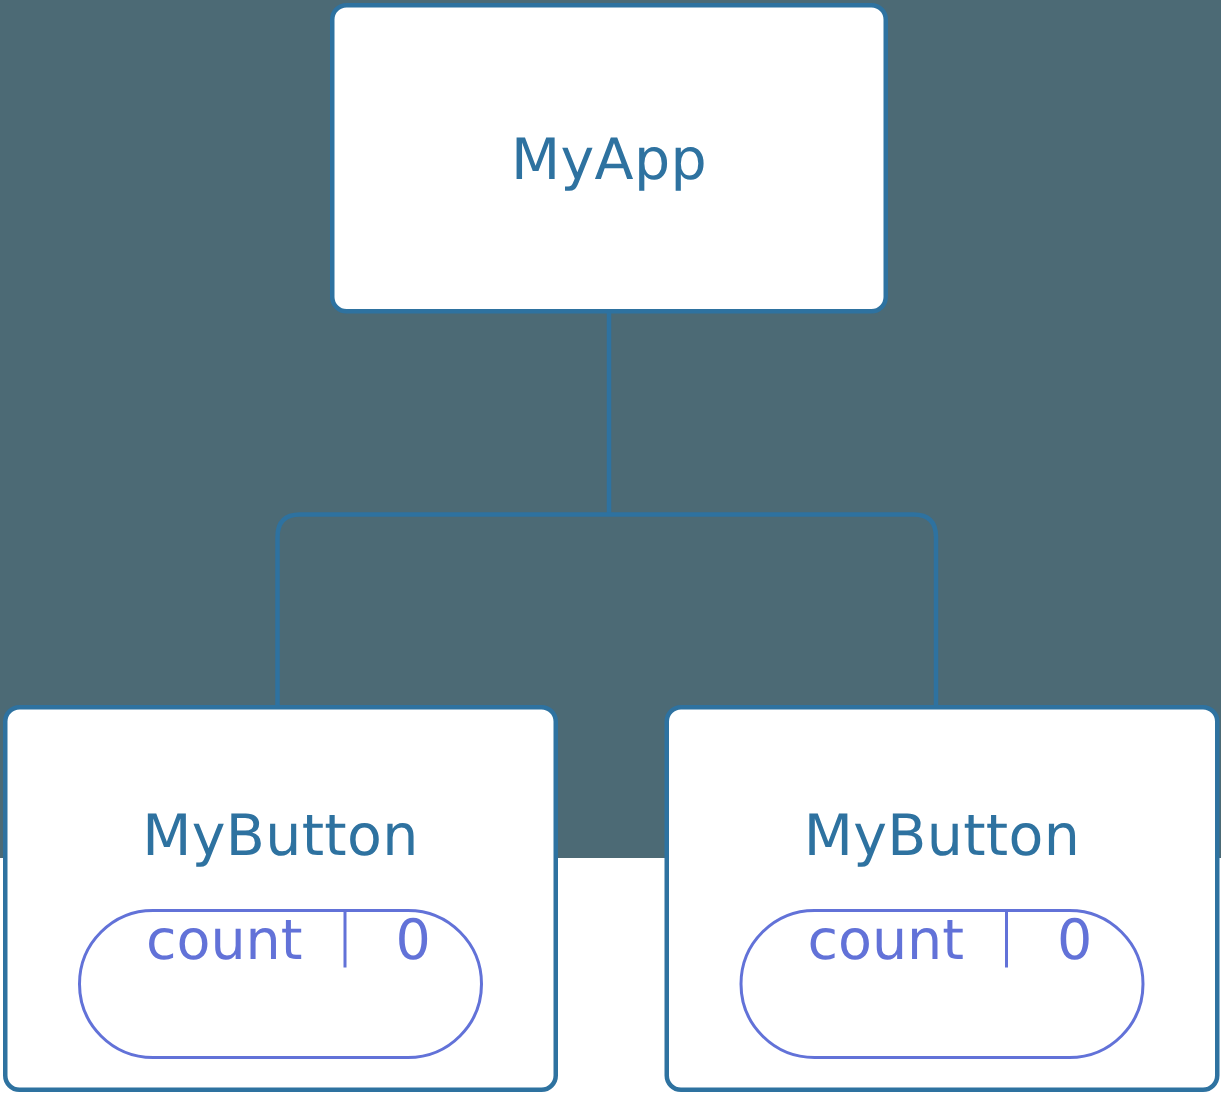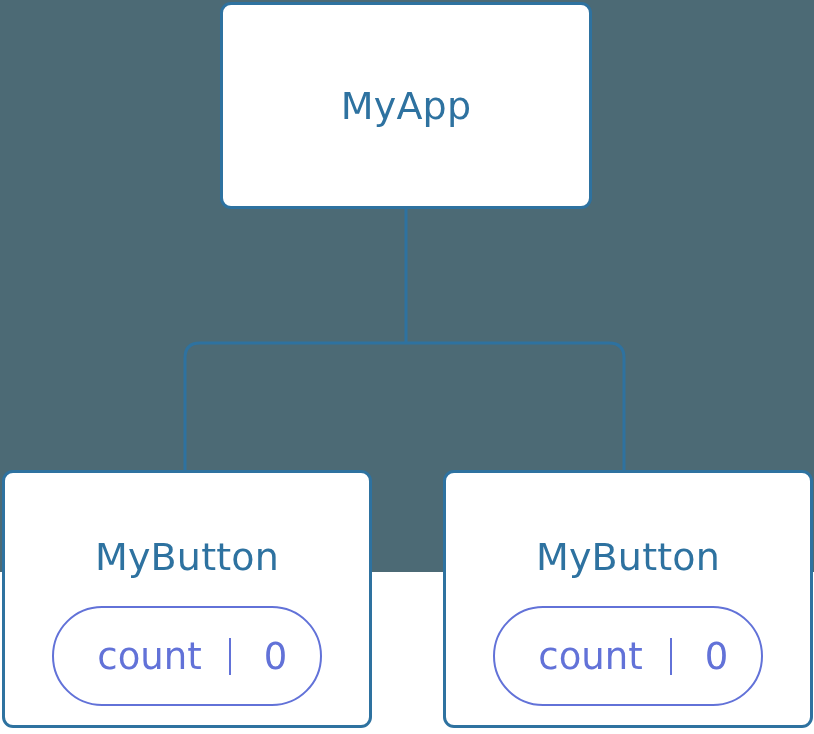--- a/index.html
+++ b/index.html
@@ -73,21 +73,21 @@
   .node-leaf .node-title {
     margin-top: 65px;
   }
 
   
   .state-pill {
     margin-top: 30px;
     height: 100px;
     box-sizing: border-box;
     display: flex;
-    align-items: center;
+    align-items: flex-start;
     border: 2px solid #6272d8;
     border-radius: 50px;
     background: #ffffff;
     overflow: hidden;
   }
 
   .pill-key,
   .pill-value {
     display: flex;
     align-items: center;

